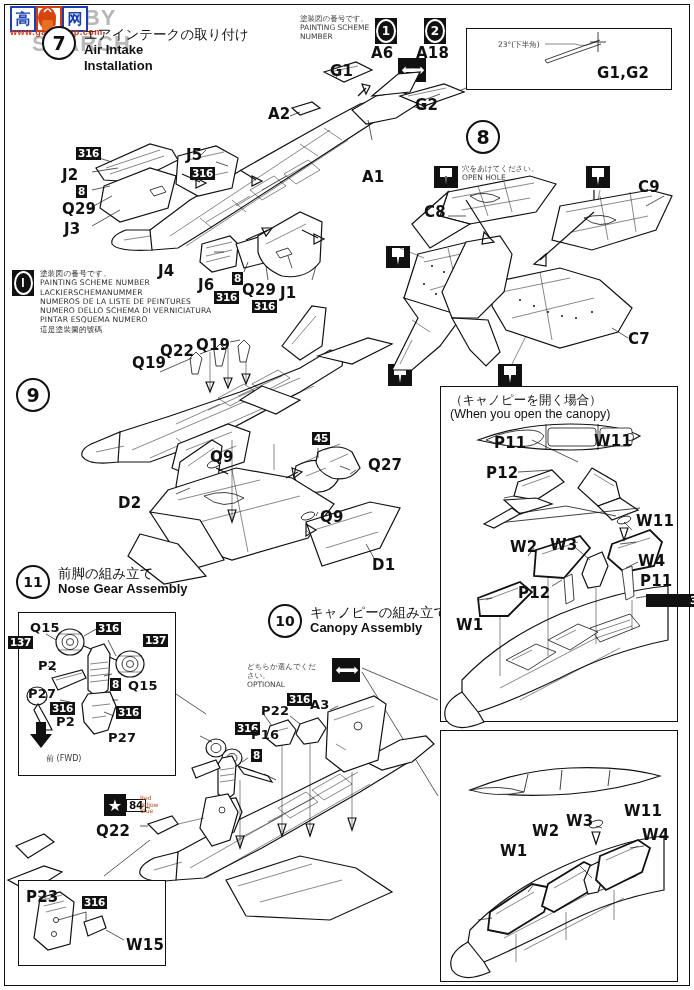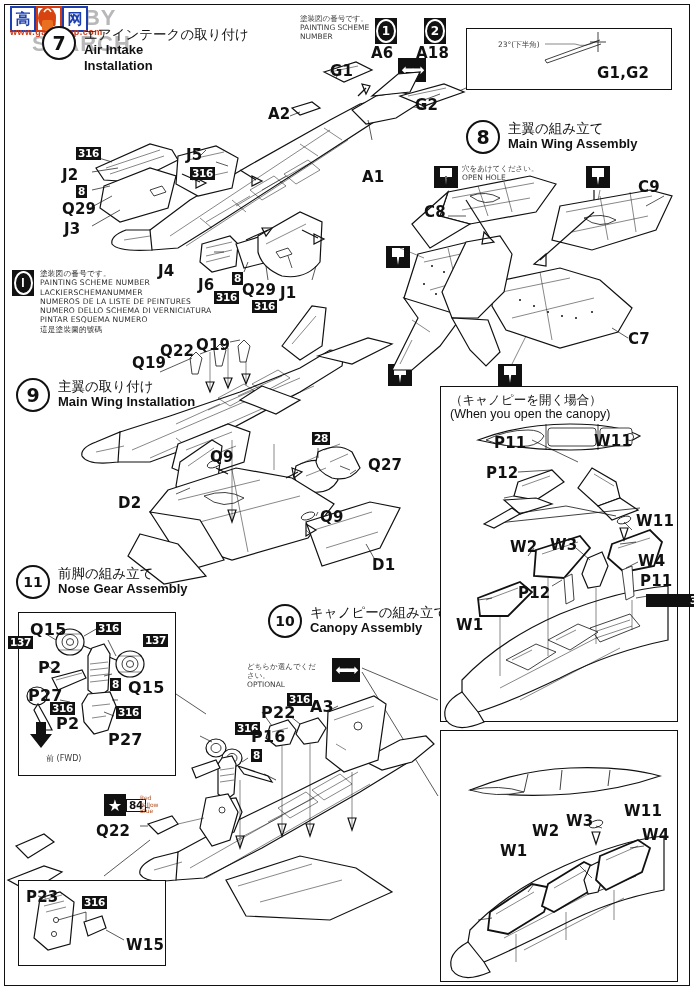--- a/index.html
+++ b/index.html
@@ -30,21 +30,21 @@
     font-size:19px;font-weight:bold;font-family:"DejaVu Sans",sans-serif;flex:0 0 auto;
   }
   .step .num.small{font-size:14px;}
   .step .txt{padding-top:1px;}
   .step .jp{font-size:13.5px;line-height:15px;font-family:"DejaVu Sans",sans-serif;}
   .step .en{font-size:13px;line-height:16px;font-weight:bold;}
 
   
   .plabel{position:absolute;font-size:15px;font-weight:bold;font-family:"DejaVu Sans",sans-serif;
           letter-spacing:.2px;white-space:nowrap;}
-  .plabel.sm{font-size:16px;text-align:right;}
+  .plabel.sm{font-size:13px;text-align:right;}
 
   
   .chip{position:absolute;background:#111;color:#fff;font-size:10.5px;font-weight:bold;
         font-family:"DejaVu Sans",sans-serif;padding:1px 2px;line-height:11px;letter-spacing:-0.3px;}
   .chip.lt{background:#fff;color:#111;border:1.6px solid #111;padding:0 2px;}
 
   
   .schemebox{position:absolute;width:22px;height:26px;background:#111;color:#fff;
              display:flex;align-items:center;justify-content:center;}
   .schemebox .ring{width:16px;height:20px;border-radius:50%;border:2px solid #fff;
@@ -266,24 +266,20 @@
       <div>LACKIERSCHEMANUMMER</div>
       <div>NUMEROS DE LA LISTE DE PEINTURES</div>
       <div>NUMERO DELLO SCHEMA DI VERNICIATURA</div>
       <div>PINTAR ESQUEMA NUMERO</div>
       <div>這是塗裝圖的號碼</div>
     </div>
   </div>
 
   <div class="step" style="left:466px;top:120px;">
     <div class="num">8</div>
-    <div class="txt">
-      <div class="jp">主翼の組み立て</div>
-      <div class="en">Main Wing Assembly</div>
-    </div>
   </div>
 
   <div class="holeicon" style="left:434px;top:166px;"></div>
   <div class="tiny" style="left:462px;top:164px;width:80px;">
     <div>穴をあけてください。</div>
     <div>OPEN HOLE</div>
   </div>
   <div class="holeicon" style="left:586px;top:166px;"></div>
   <div class="holeicon" style="left:386px;top:246px;"></div>
   <div class="holeicon" style="left:388px;top:364px;"></div>
@@ -349,24 +345,20 @@
     <path class="leader" d="M466 216 L448 216"></path>
     <path class="leader" d="M664 196 L646 206"></path>
     <path class="leader" d="M628 338 L612 328"></path>
   </svg>
   <div class="plabel" style="left:424px;top:203px;">C8</div>
   <div class="plabel" style="left:638px;top:178px;">C9</div>
   <div class="plabel" style="left:628px;top:330px;">C7</div>
 
   <div class="step" style="left:16px;top:378px;">
     <div class="num">9</div>
-    <div class="txt">
-      <div class="jp">主翼の取り付け</div>
-      <div class="en">Main Wing Installation</div>
-    </div>
   </div>
 
   <svg width="694" height="990">
 
     <path class="ln med fillw" d="M120 432 L170 416 L240 392 L300 368 L330 350 L344 352 L342 366 L300 392 L210 440 L150 462 L118 462 Q102 454 108 444 Z"></path>
     <path class="ln med fillw" d="M118 462 Q88 466 82 456 Q80 448 96 442 L120 432 Z"></path>
     <path class="hair" d="M132 450 L300 378"></path>
     <path class="hair" d="M150 458 L314 386"></path>
     <path class="hair" d="M176 424 L220 404"></path>
     <path class="hair" d="M208 410 L254 390"></path>
@@ -443,21 +435,21 @@
     <path class="leader" d="M350 474 L356 470"></path>
     <path class="leader" d="M318 448 L318 458"></path>
     <path class="leader" d="M374 558 L366 544"></path>
   </svg>
   <div class="plabel" style="left:196px;top:336px;">Q19</div>
   <div class="plabel" style="left:160px;top:342px;">Q22</div>
   <div class="plabel" style="left:132px;top:354px;">Q19</div>
   <div class="plabel" style="left:210px;top:448px;">Q9</div>
   <div class="plabel" style="left:320px;top:508px;">Q9</div>
   <div class="plabel" style="left:348px;top:456px;margin-left:20px;">Q27</div>
-  <div class="chip" style="left:312px;top:432px;">28</div>
+  <div class="chip" style="left:312px;top:432px;">45</div>
   <div class="plabel" style="left:118px;top:494px;">D2</div>
   <div class="plabel" style="left:372px;top:556px;">D1</div>
 
   <div class="step" style="left:16px;top:565px;">
     <div class="num small">11</div>
     <div class="txt">
       <div class="jp">前脚の組み立て</div>
       <div class="en">Nose Gear Assembly</div>
     </div>
   </div>

